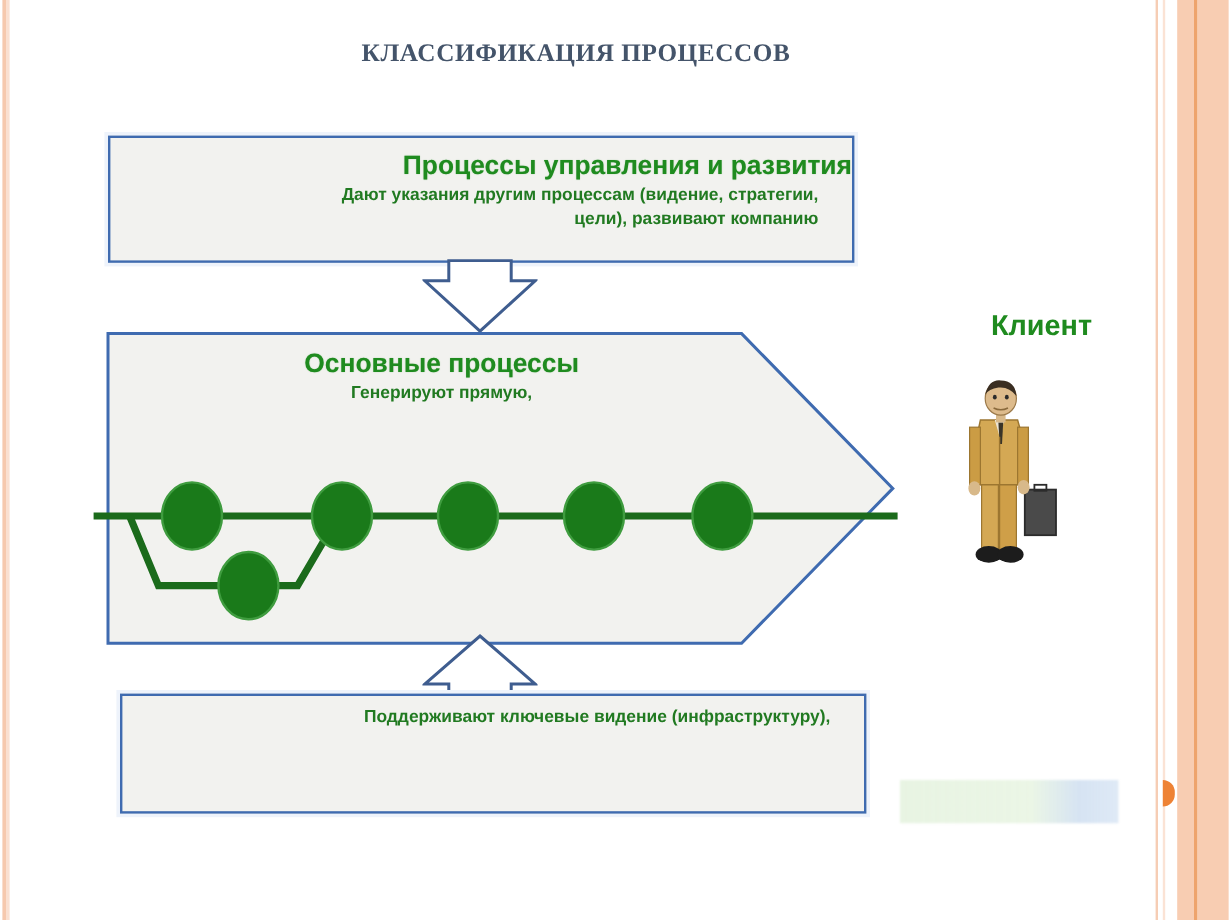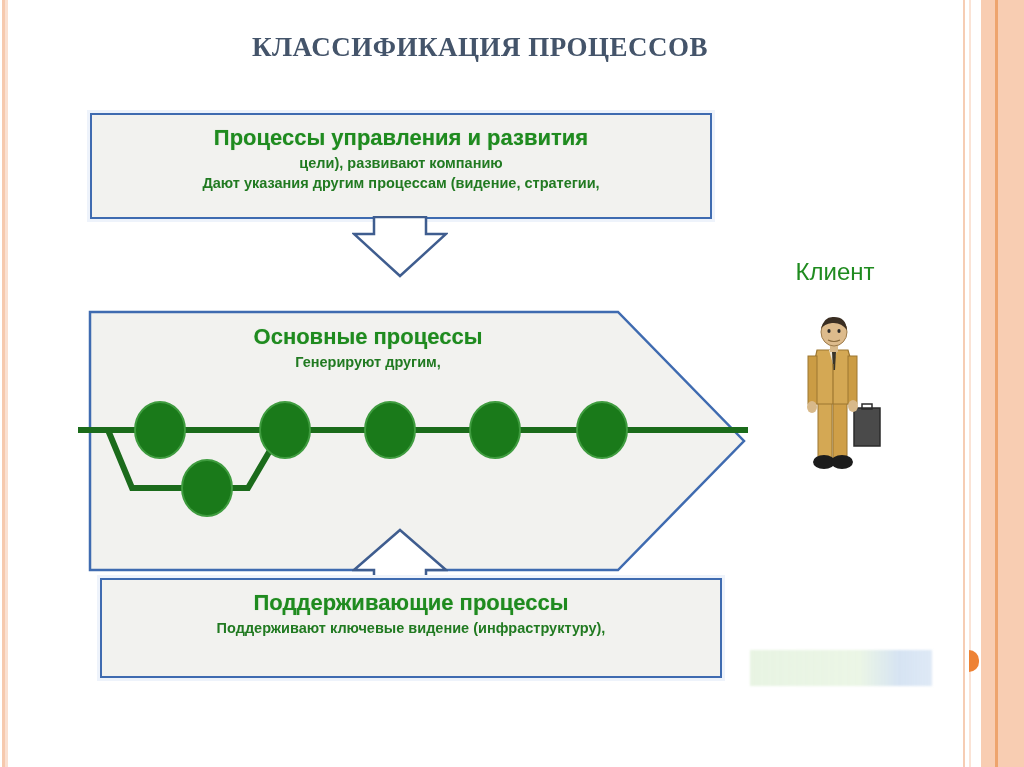--- a/index.html
+++ b/index.html
@@ -56,21 +56,21 @@
   }
 
   
   .slide-title {
     position: absolute;
     left: 0;
     top: 32px;
     width: 960px;
     text-align: center;
     font-family: "Liberation Serif", serif;
-    font-size: 27px;
+    font-size: 21px;
     font-weight: bold;
     font-variant: small-caps;
     letter-spacing: .5px;
     color: #44546a;
     white-space: nowrap;
   }
 
   
   .diagram {
     position: absolute;
@@ -80,21 +80,21 @@
     height: 767px;
   }
 
   
   .proc-box {
     position: absolute;
     box-sizing: border-box;
     border: 2px solid #3f6bb0;
     background: #f2f2ef;
     box-shadow: 0 0 0 3px #eef3fb;
-    text-align: center;
+    text-align: right;
     padding-top: 8px;
   }
   .box-top     { left: 90px;  top: 113px; width: 622px; height: 106px; }
   .box-bottom  { left: 100px; top: 578px; width: 622px; height: 100px; }
 
   .box-title {
     color: #1f8b1f;
     font-size: 22px;
     font-weight: bold;
     line-height: 30px;
@@ -108,21 +108,20 @@
     padding: 0 28px;
   }
 
   
   .chevron-wrap {
     position: absolute;
     left: 88px;
     top: 276px;
     width: 660px;
     height: 262px;
-    margin-top: 34px;
   }
   .chevron-svg { position: absolute; left: 0; top: 0; }
 
   .chevron-text {
     position: absolute;
     left: 0;
     top: 12px;
     width: 560px;
     text-align: center;
   }
@@ -140,24 +139,24 @@
     left: 70px;
     top: 386px;
   }
 
   
   .client-label {
     position: absolute;
     left: 760px;
     top: 258px;
     width: 150px;
-    text-align: center;
+    text-align: right;
     color: #1f8b1f;
     font-size: 24px;
-    font-weight: normal;
+    font-weight: bold;
   }
   .client-figure {
     position: absolute;
     left: 800px;
     top: 312px;
   }
 </style>
 </head>
 <body>
 
@@ -172,38 +171,38 @@
 <div class="edge-bullet"></div>
 
 <div class="artifact"></div>
 
 <div class="slide-title">КЛАССИФИКАЦИЯ ПРОЦЕССОВ</div>
 
 <div class="diagram">
 
   <div class="proc-box box-top">
     <div class="box-title">Процессы управления и развития</div>
+    <div class="box-sub">Дают указания другим процессам (видение, стратегии,</div>
     <div class="box-sub">цели), развивают компанию</div>
-    <div class="box-sub">Дают указания другим процессам (видение, стратегии,</div>
   </div>
 
   <div class="connector conn-down">
     <svg width="96" height="62" viewBox="0 0 96 62">
       <polygon points="22,1 74,1 74,18 94,18 48,60 2,18 22,18" fill="#ffffff" stroke="#3f5d8f" stroke-width="2.5"></polygon>
     </svg>
   </div>
 
   <div class="chevron-wrap">
     <svg class="chevron-svg" width="660" height="262" viewBox="0 0 660 262">
       <polygon points="2,2 530,2 656,131 530,260 2,260" fill="#f2f2ef" stroke="#3f6bb0" stroke-width="2.5" stroke-linejoin="miter"></polygon>
     </svg>
 
     <div class="chevron-text">
       <div class="box-title">Основные процессы</div>
-      <div class="box-sub">Генерируют другим,</div>
+      <div class="box-sub">Генерируют прямую,</div>
     </div>
   </div>
 
   <svg class="flow-svg" width="700" height="150" viewBox="0 0 700 150">
 
     <line x1="8" y1="44" x2="678" y2="44" stroke="#1b6b1b" stroke-width="6"></line>
 
     <path d="M 38,44 L 62,102 L 178,102 L 212,44" fill="none" stroke="#1b6b1b" stroke-width="6" stroke-linejoin="miter"></path>
 
     <ellipse cx="90" cy="44" rx="25" ry="28" fill="#1a7a1a" stroke="#3f9c3f" stroke-width="2"></ellipse>
@@ -215,21 +214,20 @@
     <ellipse cx="137" cy="102" rx="25" ry="28" fill="#1a7a1a" stroke="#3f9c3f" stroke-width="2"></ellipse>
   </svg>
 
   <div class="connector conn-up">
     <svg width="96" height="56" viewBox="0 0 96 56">
       <polygon points="48,2 94,42 74,42 74,54 22,54 22,42 2,42" fill="#ffffff" stroke="#3f5d8f" stroke-width="2.5"></polygon>
     </svg>
   </div>
 
   <div class="proc-box box-bottom">
-    <div class="box-title">Поддерживающие процессы</div>
     <div class="box-sub">Поддерживают ключевые видение (инфраструктуру),</div>
   </div>
 
 </div>
 
 <div class="client-label">Клиент</div>
 
 <div class="client-figure">
   <svg width="82" height="160" viewBox="0 0 82 160">
 

